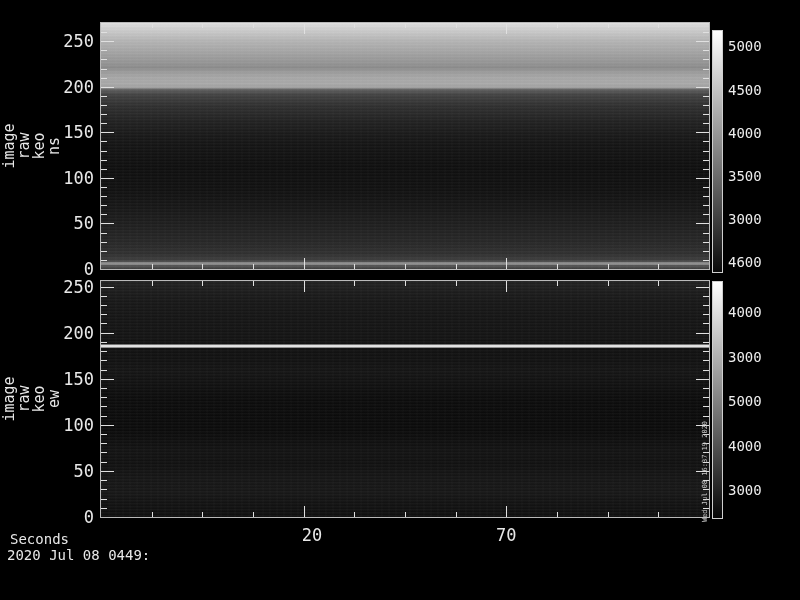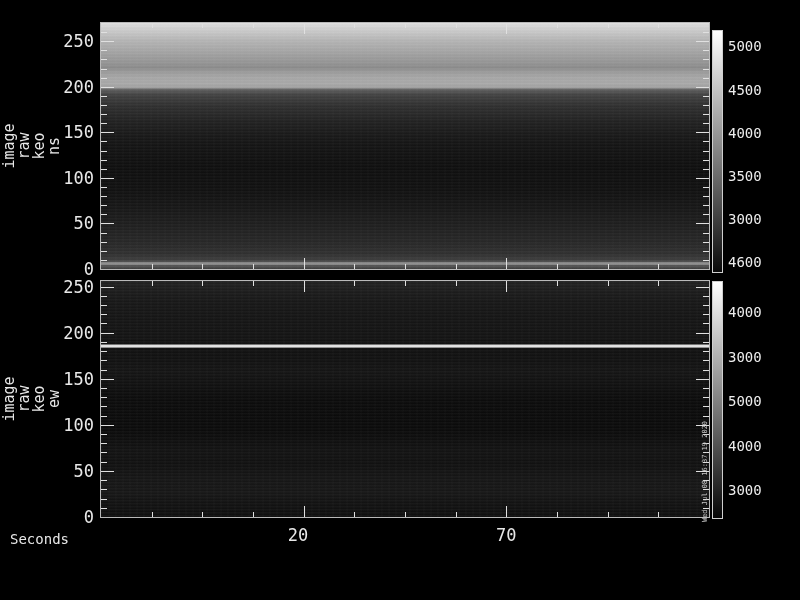--- a/index.html
+++ b/index.html
@@ -240,39 +240,40 @@
     </div>
 
   <div class="cbar" id="cbar-0" style="left: 712px; top: 30px; width: 9px; height: 241px; background: linear-gradient(rgb(255, 255, 255), rgb(9, 9, 9));"></div>
   <div class="cbar" id="cbar-1" style="left: 712px; top: 281px; width: 9px; height: 236px; background: linear-gradient(rgb(255, 255, 255), rgb(5, 5, 5));"></div>
 
   <div class="watermark-block" id="watermark" style="left: 699px; top: 425px; width: 14px; height: 93px;">
     <div class="watermark-rot">Wed Jul 08 16:37:19 2020</div>
   </div>
 
   <div class="footer-text" id="xaxis-title" style="left: 10px; top: 532px;">Seconds</div>
+  <div class="footer-text" id="timestamp-label" style="left: 7px; top: 548px;">2020 Jul 08 0449:</div>
 
 <div class="ylab" style="left: 20px; width: 74px; top: 261px;">0</div>
     <div class="ylab" style="left: 20px; width: 74px; top: 215.444px;">50</div>
     <div class="ylab" style="left: 20px; width: 74px; top: 169.889px;">100</div>
     <div class="ylab" style="left: 20px; width: 74px; top: 124.333px;">150</div>
     <div class="ylab" style="left: 20px; width: 74px; top: 78.7778px;">200</div>
     <div class="ylab" style="left: 20px; width: 74px; top: 33.2222px;">250</div>
     <div class="cblab" style="left: 728px; top: 255px;">4600</div>
     <div class="cblab" style="left: 728px; top: 212px;">3000</div>
     <div class="cblab" style="left: 728px; top: 169px;">3500</div>
     <div class="cblab" style="left: 728px; top: 126px;">4000</div>
     <div class="cblab" style="left: 728px; top: 83px;">4500</div>
     <div class="cblab" style="left: 728px; top: 39px;">5000</div>
     <div class="ylab" style="left: 20px; width: 74px; top: 509px;">0</div>
     <div class="ylab" style="left: 20px; width: 74px; top: 462.906px;">50</div>
     <div class="ylab" style="left: 20px; width: 74px; top: 416.812px;">100</div>
     <div class="ylab" style="left: 20px; width: 74px; top: 370.719px;">150</div>
     <div class="ylab" style="left: 20px; width: 74px; top: 324.625px;">200</div>
     <div class="ylab" style="left: 20px; width: 74px; top: 278.531px;">250</div>
-    <div class="xlab" style="left: 268px; width: 60px; top: 527px;">20</div>
+    <div class="xlab" style="left: 282px; width: 60px; top: 527px;">20</div>
     <div class="xlab" style="left: 476.333px; width: 60px; top: 527px;">70</div>
     <div class="cblab" style="left: 728px; top: 483px;">3000</div>
     <div class="cblab" style="left: 728px; top: 439px;">4000</div>
     <div class="cblab" style="left: 728px; top: 394px;">5000</div>
     <div class="cblab" style="left: 728px; top: 350px;">3000</div>
     <div class="cblab" style="left: 728px; top: 305px;">4000</div>
   </div>
 
 </body></html>

